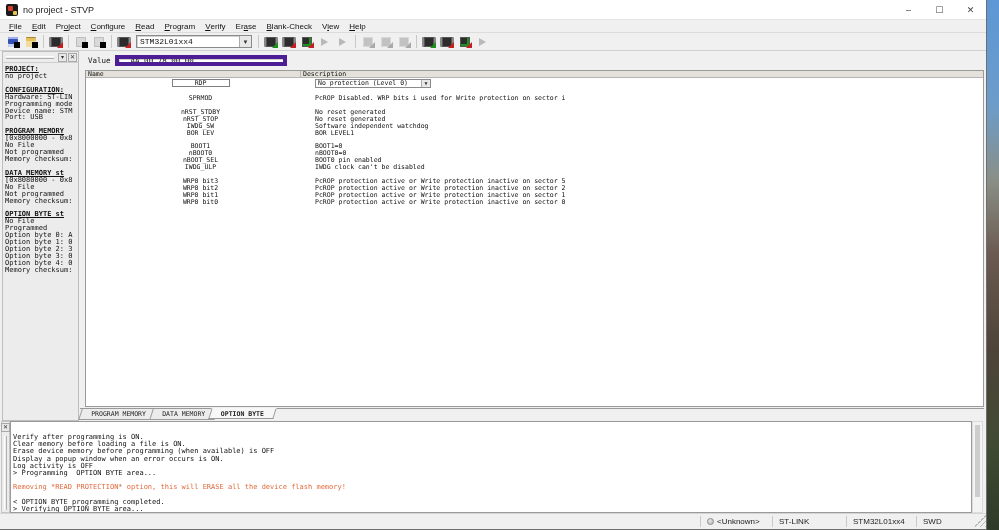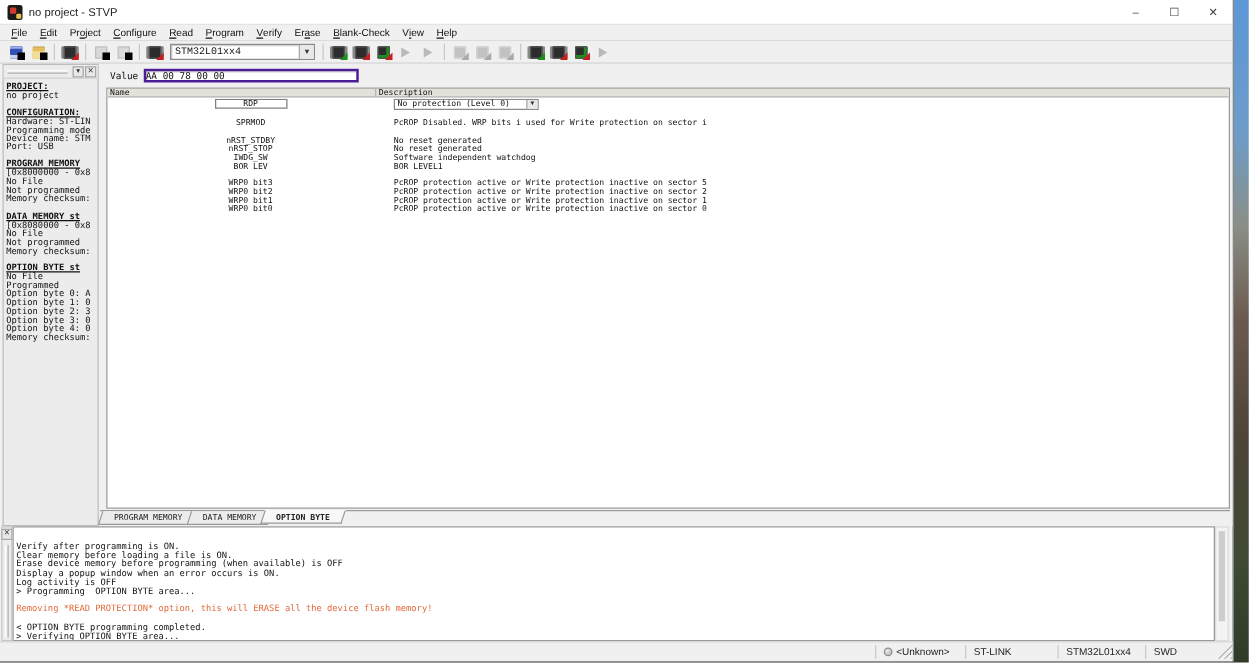--- a/index.html
+++ b/index.html
@@ -60,21 +60,21 @@
   .grip-line { flex:1; height:3px; margin:0 3px; border-top:1px solid #fff; border-bottom:1px solid #b0b0b0; }
   .panel-btn { width:9px; height:9px; border:1px solid #a8a8a8; background:#e8e8e8; font-size:6px; line-height:7px; text-align:center; color:#333; }
   #sidebar-content { padding:3px 0 0 2px; font-family:"DejaVu Sans Mono", monospace; font-size:7px; line-height:6.9px; color:#111; white-space:nowrap; overflow:hidden; }
   .sb-section { margin-bottom:7px; }
   .sb-title { font-weight:bold; text-decoration:underline; }
 
   
   #content { position:absolute; left:85px; top:0; right:2px; bottom:0; }
   #value-bar { position:absolute; left:0; top:2px; height:15px; display:flex; align-items:center; }
   #value-label { font-size:7.5px; font-family:"DejaVu Sans Mono",monospace; color:#111; margin-right:4px; padding-left:3px;}
-  #value-input { width:172px; height:11px; border:2px solid #4c1d95; box-shadow:inset 1px 1px 0 #cfcfcf; font-size:7.5px; font-family:"DejaVu Sans Mono",monospace; padding-left:0; background:#fff; color:#111;}
+  #value-input { width:172px; height:11px; border:4px solid #4c1d95; box-shadow:inset 1px 1px 0 #cfcfcf; font-size:7.5px; font-family:"DejaVu Sans Mono",monospace; padding-left:12px; background:#fff; color:#111;}
 
   #table { position:absolute; left:0; top:19px; right:0; bottom:14px; background:#fff; border:1px solid #9a9a9a; overflow:hidden; }
   #table-header { display:flex; height:7px; background:#e4e1da; border-bottom:1px solid #b5b5b5; font-size:6.5px; line-height:7px; font-family:"DejaVu Sans Mono",monospace; color:#111; }
   .th-name { width:215px; border-right:1px solid #b5b5b5; padding-left:2px; }
   .th-desc { flex:1; padding-left:2px; }
   #table-body { font-family:"DejaVu Sans Mono",monospace; font-size:6.5px; color:#111; padding-top:1px; }
   .tbl-group { margin-bottom:7px; }
   .tbl-row { display:flex; height:6.9px; line-height:6.9px; white-space:nowrap; }
   .tbl-row.combo-row { height:9px; line-height:9px; align-items:center; }
   .cell-name { width:227px; padding-left:2px; overflow:hidden;text-align:center; }
@@ -296,20 +296,38 @@
                 <div class="cell-name">IWDG_SW</div>
                 <div class="cell-desc">Software independent watchdog</div>
               </div>
               <div class="tbl-row">
                 <div class="cell-name">BOR_LEV</div>
                 <div class="cell-desc">BOR_LEVEL1</div>
               </div>
             </div>
             <div class="tbl-group">
               <div class="tbl-row">
+                <div class="cell-name">BOOT1</div>
+                <div class="cell-desc">BOOT1=0</div>
+              </div>
+              <div class="tbl-row">
+                <div class="cell-name">nBOOT0</div>
+                <div class="cell-desc">nBOOT0=0</div>
+              </div>
+              <div class="tbl-row">
+                <div class="cell-name">nBOOT_SEL</div>
+                <div class="cell-desc">BOOT0 pin enabled</div>
+              </div>
+              <div class="tbl-row">
+                <div class="cell-name">IWDG_ULP</div>
+                <div class="cell-desc">IWDG clock can't be disabled</div>
+              </div>
+            </div>
+            <div class="tbl-group">
+              <div class="tbl-row">
                 <div class="cell-name">WRP0 bit3</div>
                 <div class="cell-desc">PcROP protection active or Write protection inactive on sector 5</div>
               </div>
               <div class="tbl-row">
                 <div class="cell-name">WRP0 bit2</div>
                 <div class="cell-desc">PcROP protection active or Write protection inactive on sector 2</div>
               </div>
               <div class="tbl-row">
                 <div class="cell-name">WRP0 bit1</div>
                 <div class="cell-desc">PcROP protection active or Write protection inactive on sector 1</div>

